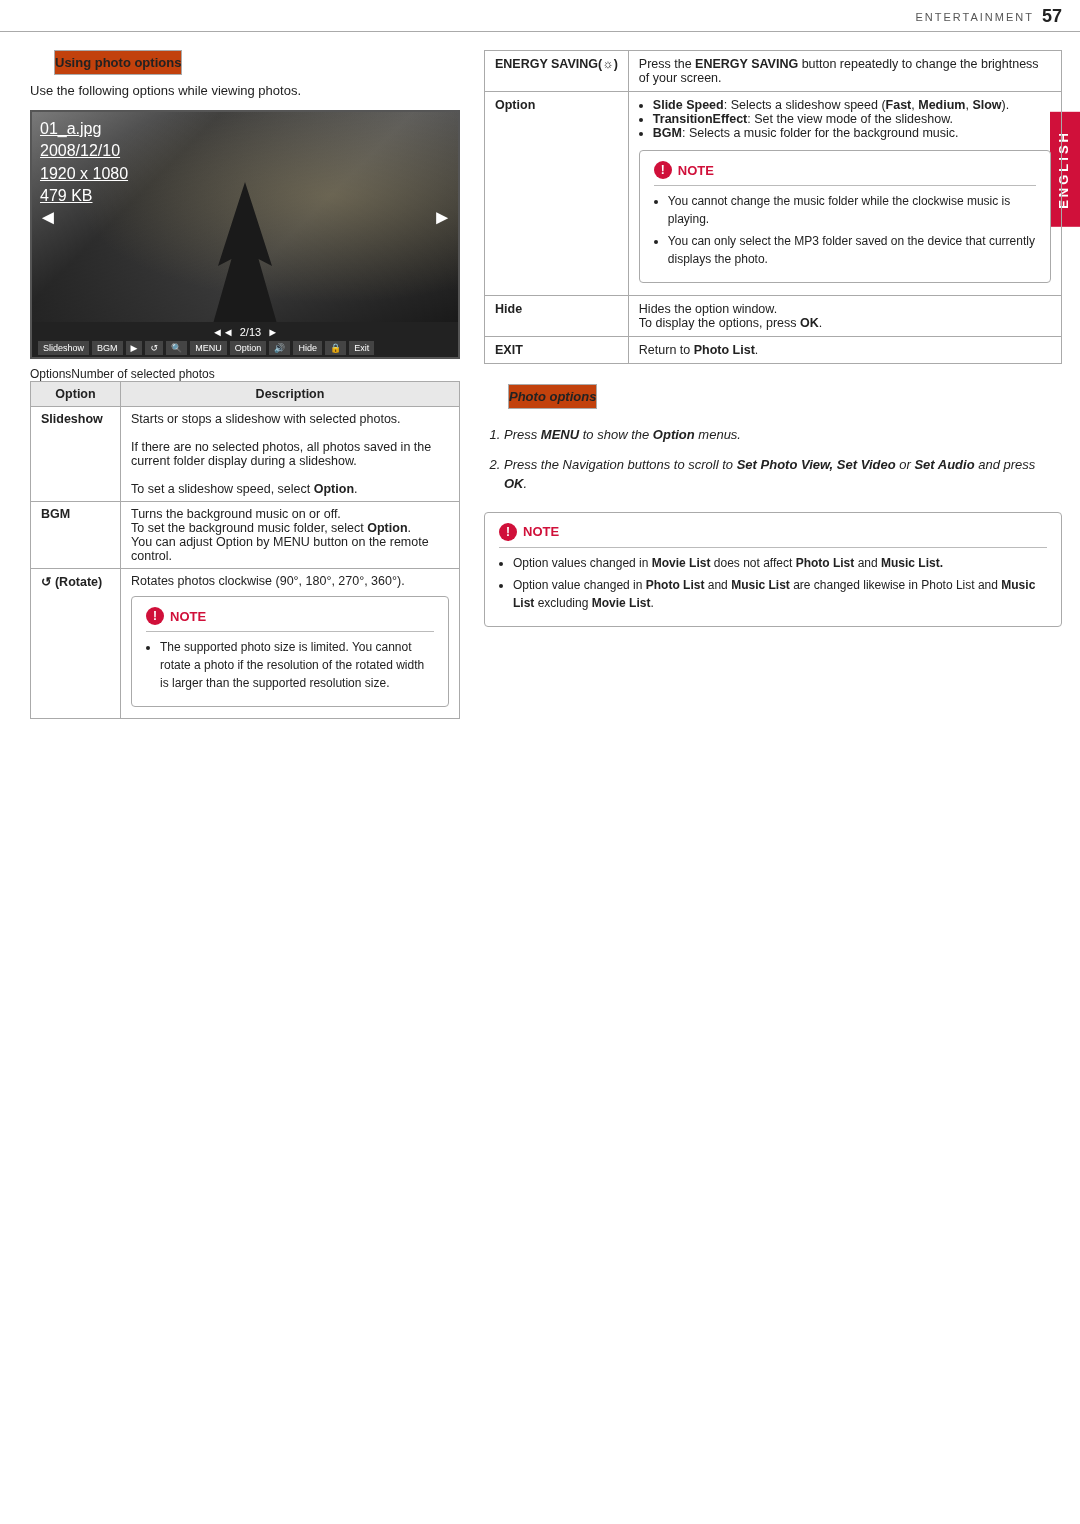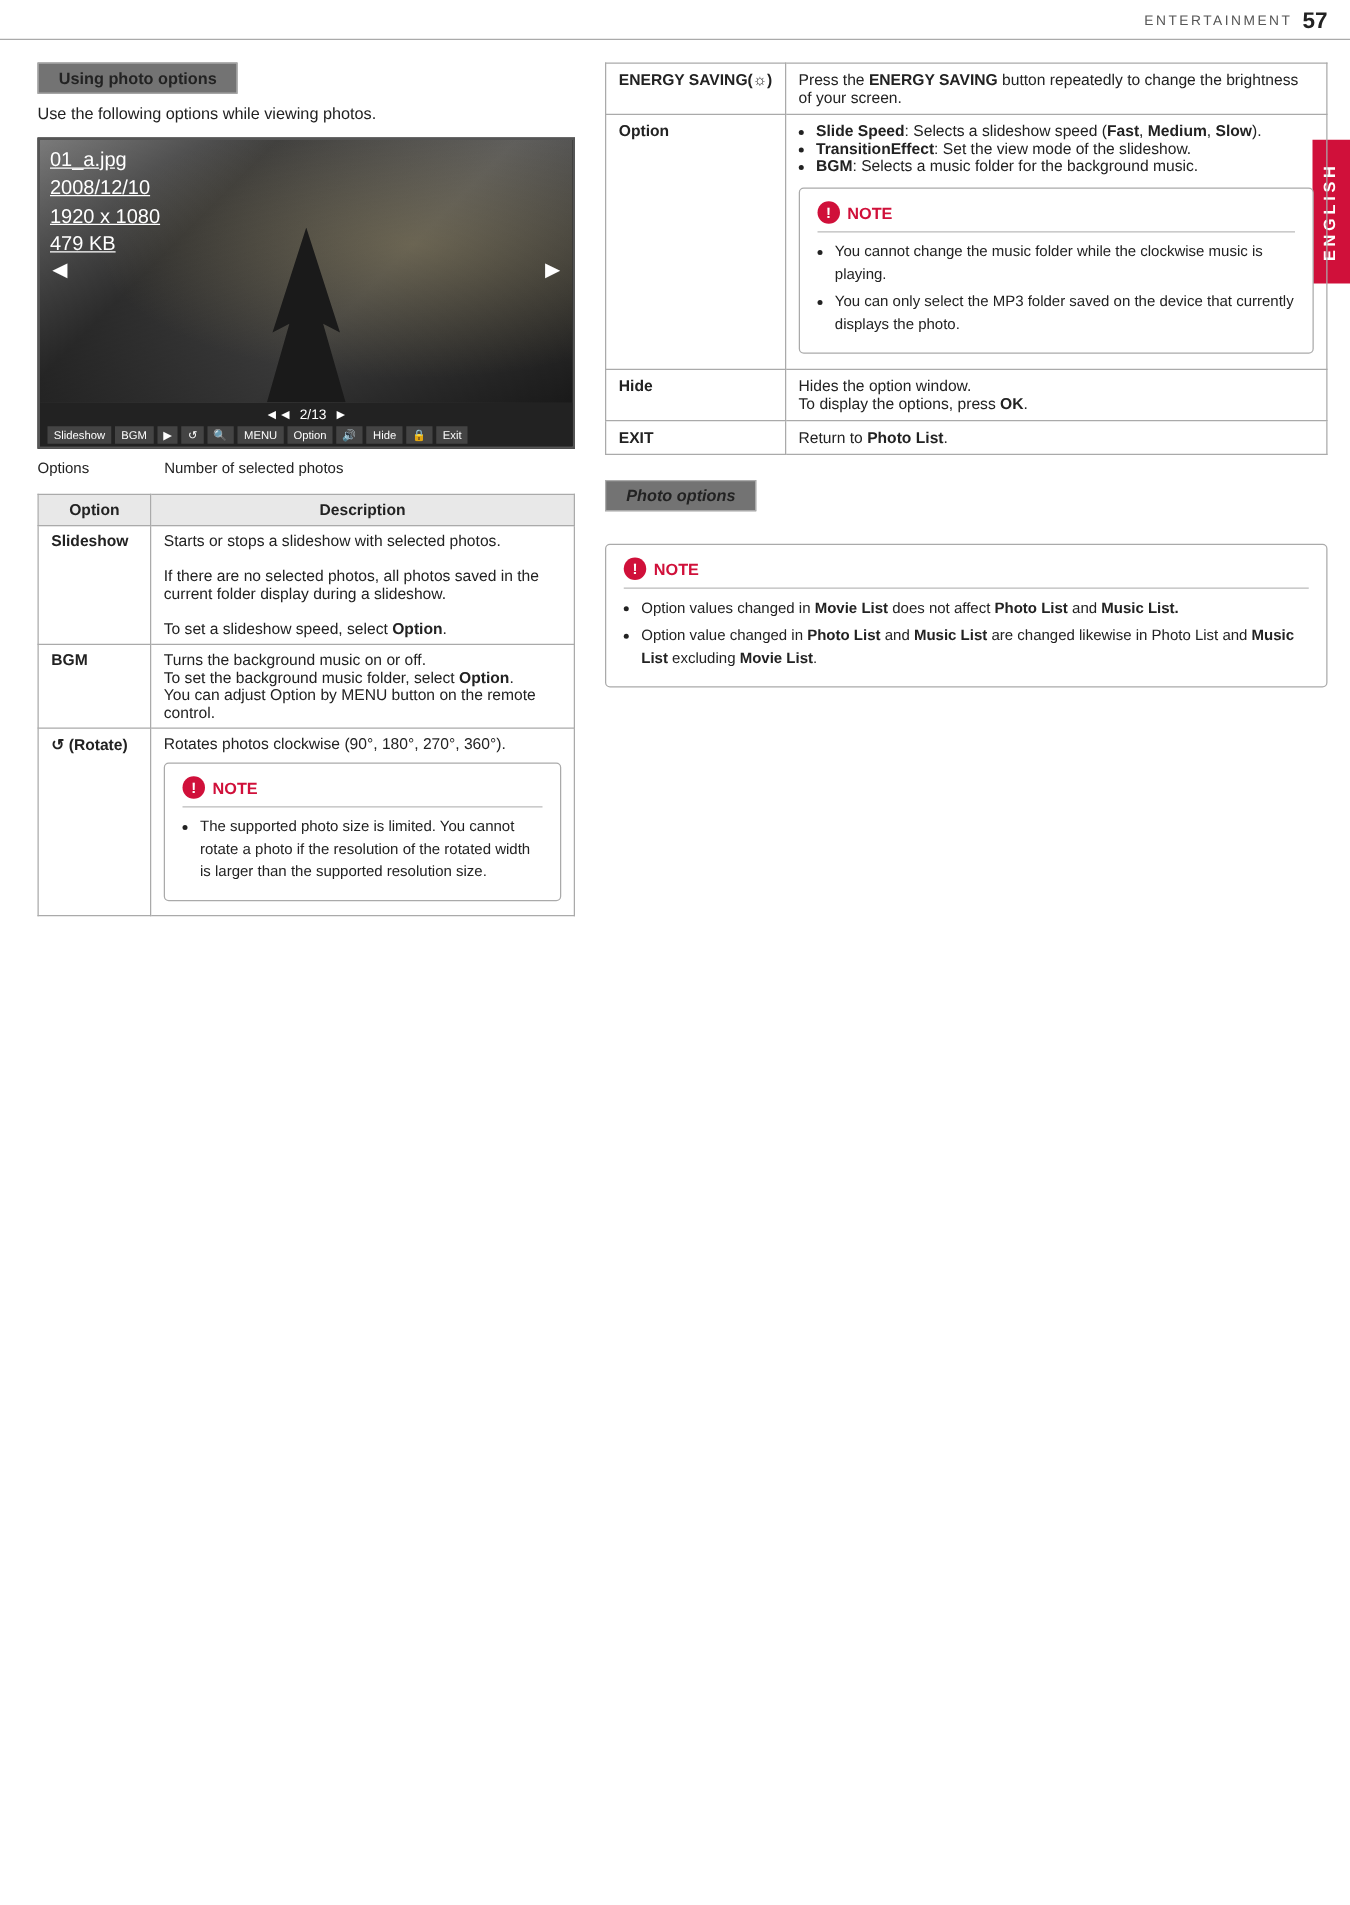--- a/index.html
+++ b/index.html
@@ -67,27 +67,28 @@
     }
 
     
     .right-col {
       flex: 1;
       min-width: 0;
     }
 
     
     .section-heading {
-      background: #737373;
-      border: 1px solid #aaa;
-      padding: 4px 16px;
+      background: #c2410c;
+      border: 1px solid #aaa;
+      padding: 4px 0;
       font-size: 13px;
       font-weight: bold;
       display: inline-block;
       margin-bottom: 8px;
+      margin-left: 24px;
     }
 
     .intro-text {
       font-size: 13px;
       margin-bottom: 12px;
     }
 
     
     .photo-viewer {
       border: 2px solid #555;
@@ -172,23 +173,22 @@
       color: #fff;
       font-size: 9px;
       padding: 2px 5px;
       border: none;
       cursor: pointer;
       white-space: nowrap;
     }
 
     .photo-viewer-caption {
       display: flex;
-      gap: 60px;
       font-size: 12px;
-      margin-bottom: 14px;
+      margin-bottom: 0;
     }
 
     
     .options-table {
       width: 100%;
       border-collapse: collapse;
       border: 1px solid #aaa;
       font-size: 12.5px;
     }
     .options-table th {
@@ -469,20 +469,24 @@
             <td><strong>EXIT</strong></td>
             <td>
               Return to <strong>Photo List</strong>.
             </td>
           </tr>
         </tbody>
       </table>
 
       <div class="photo-options-section">
         <div class="section-heading">Photo options</div>
+        <ol class="numbered-list">
+          <li>Press <strong>MENU</strong> to show the <strong>Option</strong> menus.</li>
+          <li>Press the Navigation buttons to scroll to <strong>Set Photo View, Set Video</strong> or <strong>Set Audio</strong> and press <strong>OK</strong>.</li>
+        </ol>
       </div>
 
       <div class="note-box bottom-note">
         <div class="note-header">
           <div class="note-icon">!</div>
           <span>NOTE</span>
         </div>
         <hr class="note-line">
         <ul>
           <li>Option values changed in <strong>Movie List</strong> does not affect <strong>Photo List</strong> and <strong>Music List.</strong></li>

